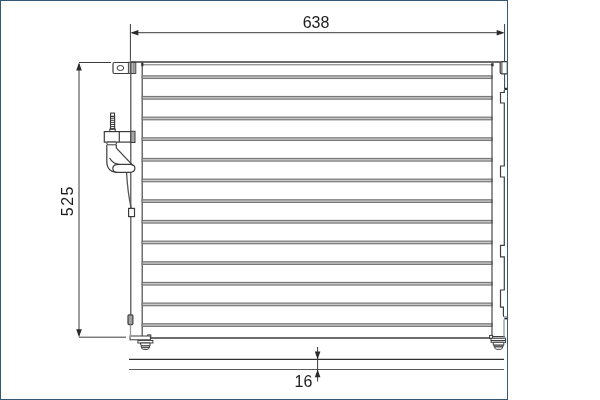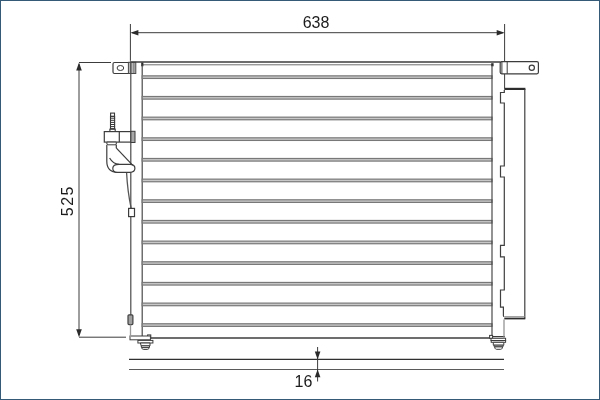--- a/index.html
+++ b/index.html
@@ -1,16 +1,16 @@
 <!DOCTYPE html>
 <html><head>
 <meta charset="utf-8">
 <style>
   html,body{margin:0;padding:0;background:#fff;}
-  .page{position:relative;width:600px;height:400px;background:#fff;box-sizing:border-box;border:1px solid #345a78;overflow:hidden;}
+  .page{position:relative;width:508px;height:400px;background:#fff;box-sizing:border-box;border:1px solid #345a78;overflow:hidden;}
   svg{position:absolute;left:0;top:0;}
   text{font-family:"Liberation Sans", sans-serif;fill:#1c1c1c;}
 </style>
 </head>
 <body>
 
 <div class="page">
 <svg width="600" height="400" viewBox="0 0 600 400" fill="none">
 
   <g stroke="#3c3c3c" stroke-width="1">

